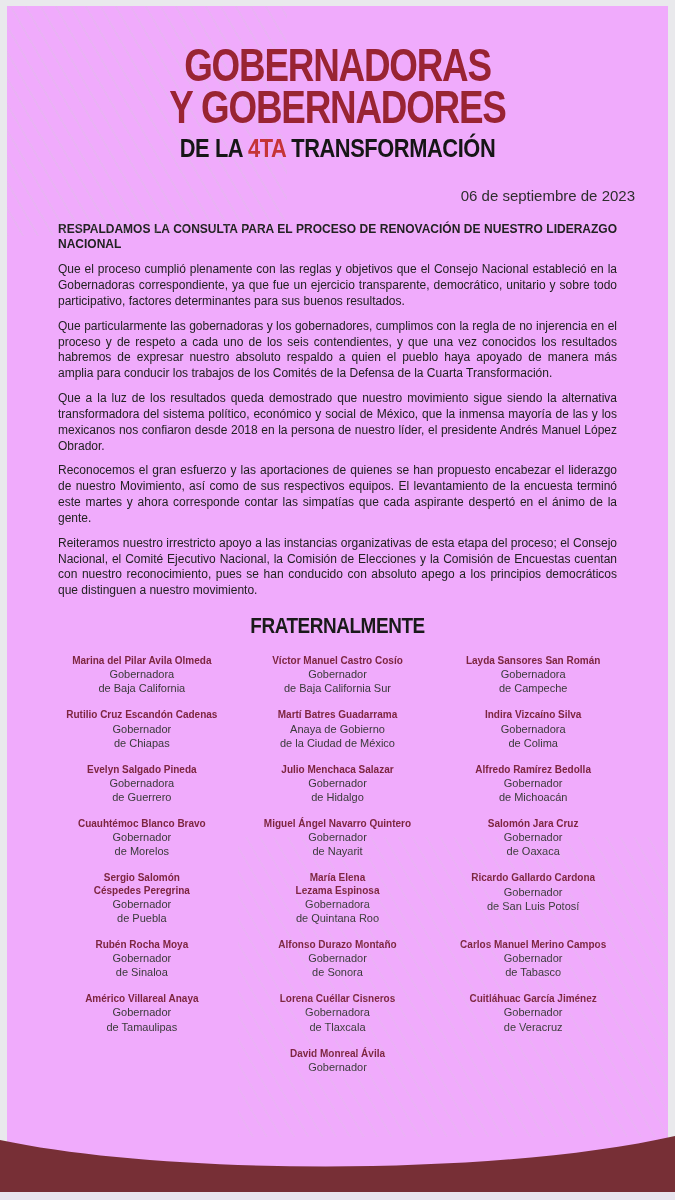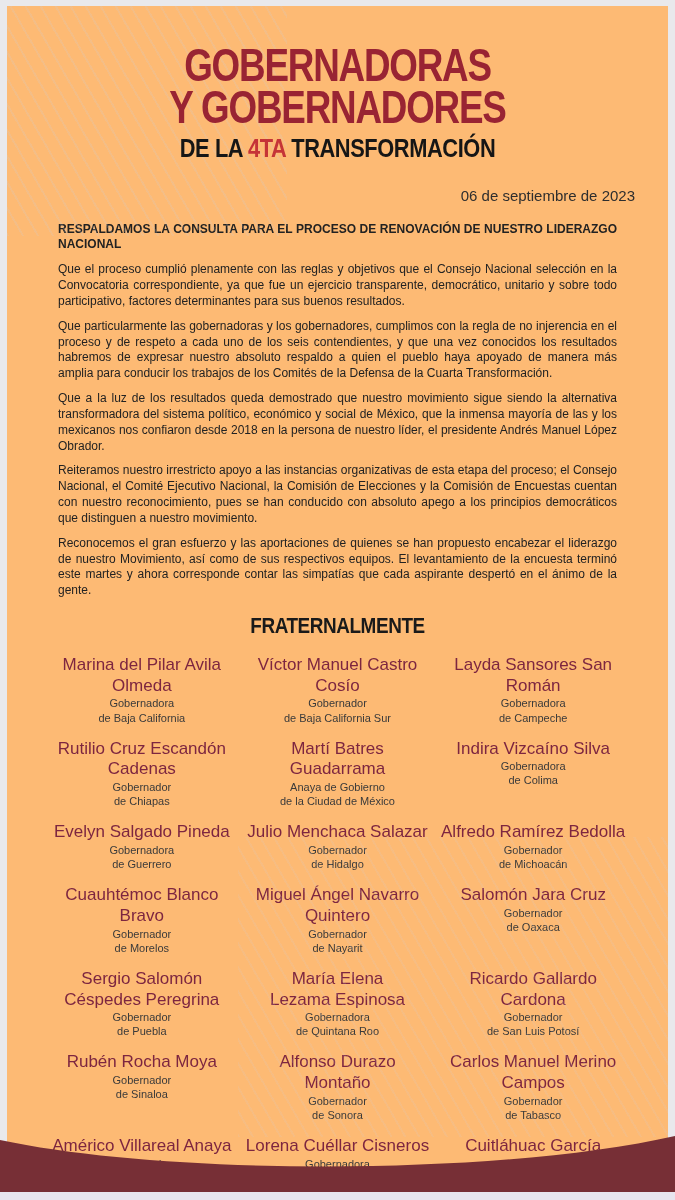--- a/index.html
+++ b/index.html
@@ -4,21 +4,21 @@
 <style>
   html,body { margin:0; padding:0; }
   body {
     width:675px; height:1200px; position:relative;
     background:#e9e9ec;
     font-family:"Liberation Sans", sans-serif;
     overflow:hidden;
   }
   .card {
     position:absolute; left:7px; right:7px; top:6px; bottom:8px;
-    background:#fdba74; overflow:hidden;
+    background:#f0abfc; overflow:hidden;
   }
   
   .stripes-tl {
     position:absolute; left:0; top:0; width:280px; height:230px;
     background:repeating-linear-gradient(60deg,
       rgba(205,205,212,0.35) 0 2px, rgba(255,255,255,0) 2px 13px);
     opacity:.55; pointer-events:none;
   }
   .stripes-br {
     position:absolute; right:0; bottom:55px; width:430px; height:300px;
@@ -54,21 +54,21 @@
     letter-spacing:-0.5px; color:#1a1a1a;
     transform:scaleX(.86); transform-origin:center;
   }
   .sig-grid {
     margin:16px 42px 0 42px;
     display:grid; grid-template-columns:1fr 1fr 1fr;
     column-gap:10px; row-gap:14px;
   }
   .sig { text-align:center; }
   .sig-name {
-    font-weight:normal; font-size:17px; line-height:1.22;
+    font-weight:bold; font-size:10px; line-height:1.22;
     color:#7d2640; white-space:pre-line;
   }
   .sig-title, .sig-state {
     font-size:11px; line-height:1.28; color:#3a3a3a;
   }
   .sig.center-entry { grid-column:2; }
   .footer-wave {
     position:absolute; left:0; right:0; bottom:8px; height:76px;
     pointer-events:none;
   }
@@ -88,25 +88,25 @@
   <div class="header">
     <div class="title-line">GOBERNADORAS</div>
     <div class="title-line">Y GOBERNADORES</div>
     <div class="subtitle"><span>DE LA </span><span class="hl">4TA</span><span> TRANSFORMACIÓN</span></div>
   </div>
 
   <div class="date-row">06 de septiembre de 2023</div>
 
   <div class="body-text">
     <p class="bold">RESPALDAMOS LA CONSULTA PARA EL PROCESO DE RENOVACIÓN DE NUESTRO LIDERAZGO NACIONAL</p>
-    <p>Que el proceso cumplió plenamente con las reglas y objetivos que el Consejo Nacional selección en la Convocatoria correspondiente, ya que fue un ejercicio transparente, democrático, unitario y sobre todo participativo, factores determinantes para sus buenos resultados.</p>
+    <p>Que el proceso cumplió plenamente con las reglas y objetivos que el Consejo Nacional estableció en la Gobernadoras correspondiente, ya que fue un ejercicio transparente, democrático, unitario y sobre todo participativo, factores determinantes para sus buenos resultados.</p>
     <p>Que particularmente las gobernadoras y los gobernadores, cumplimos con la regla de no injerencia en el proceso y de respeto a cada uno de los seis contendientes, y que una vez conocidos los resultados habremos de expresar nuestro absoluto respaldo a quien el pueblo haya apoyado de manera más amplia para conducir los trabajos de los Comités de la Defensa de la Cuarta Transformación.</p>
     <p>Que a la luz de los resultados queda demostrado que nuestro movimiento sigue siendo la alternativa transformadora del sistema político, económico y social de México, que la inmensa mayoría de las y los mexicanos nos confiaron desde 2018 en la persona de nuestro líder, el presidente Andrés Manuel López Obrador.</p>
+    <p>Reconocemos el gran esfuerzo y las aportaciones de quienes se han propuesto encabezar el liderazgo de nuestro Movimiento, así como de sus respectivos equipos. El levantamiento de la encuesta terminó este martes y ahora corresponde contar las simpatías que cada aspirante despertó en el ánimo de la gente.</p>
     <p>Reiteramos nuestro irrestricto apoyo a las instancias organizativas de esta etapa del proceso; el Consejo Nacional, el Comité Ejecutivo Nacional, la Comisión de Elecciones y la Comisión de Encuestas cuentan con nuestro reconocimiento, pues se han conducido con absoluto apego a los principios democráticos que distinguen a nuestro movimiento.</p>
-    <p>Reconocemos el gran esfuerzo y las aportaciones de quienes se han propuesto encabezar el liderazgo de nuestro Movimiento, así como de sus respectivos equipos. El levantamiento de la encuesta terminó este martes y ahora corresponde contar las simpatías que cada aspirante despertó en el ánimo de la gente.</p>
   </div>
 
   <div class="closing">FRATERNALMENTE</div>
 
   <div class="sig-grid">
     <div class="sig">
       <div class="sig-name">Marina del Pilar Avila Olmeda</div>
       <div class="sig-title">Gobernadora</div>
       <div class="sig-state">de Baja California</div>
     </div>

